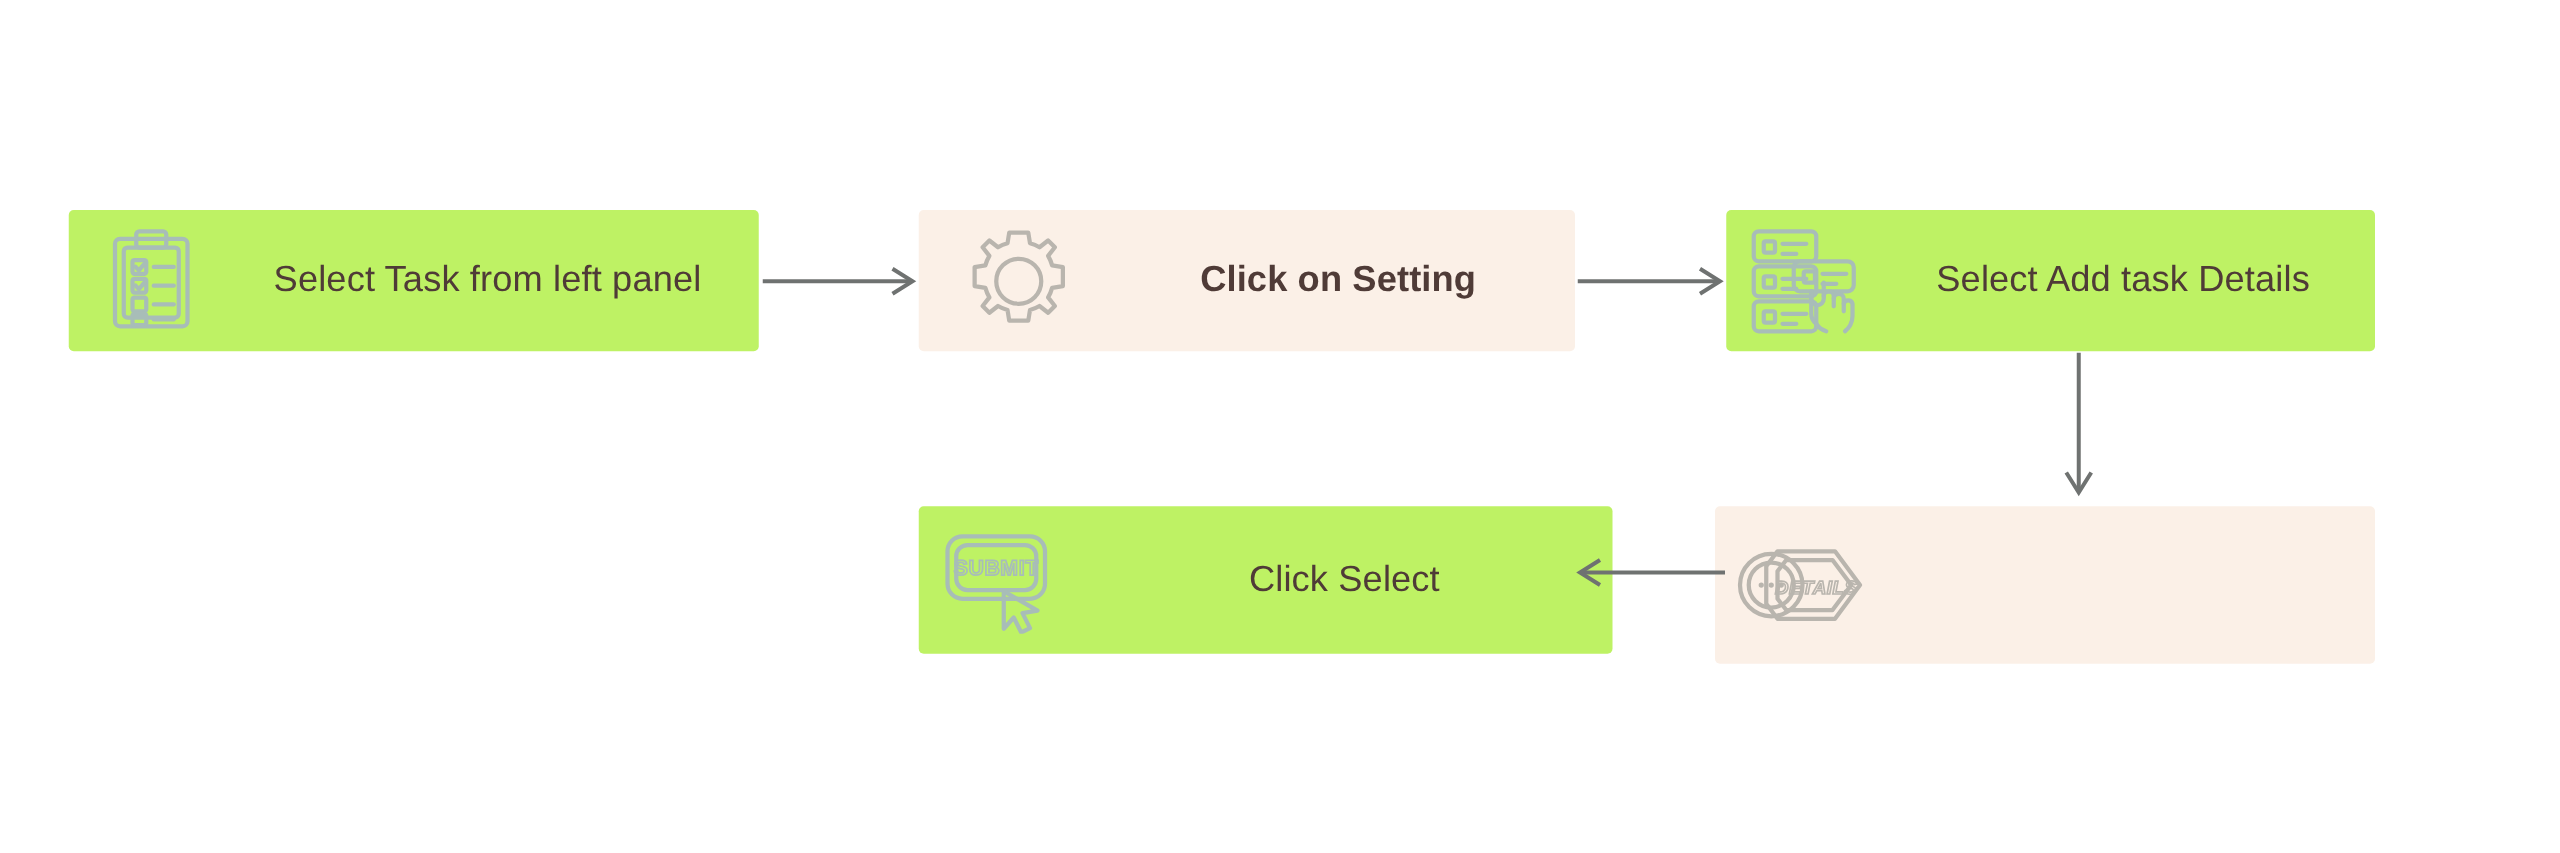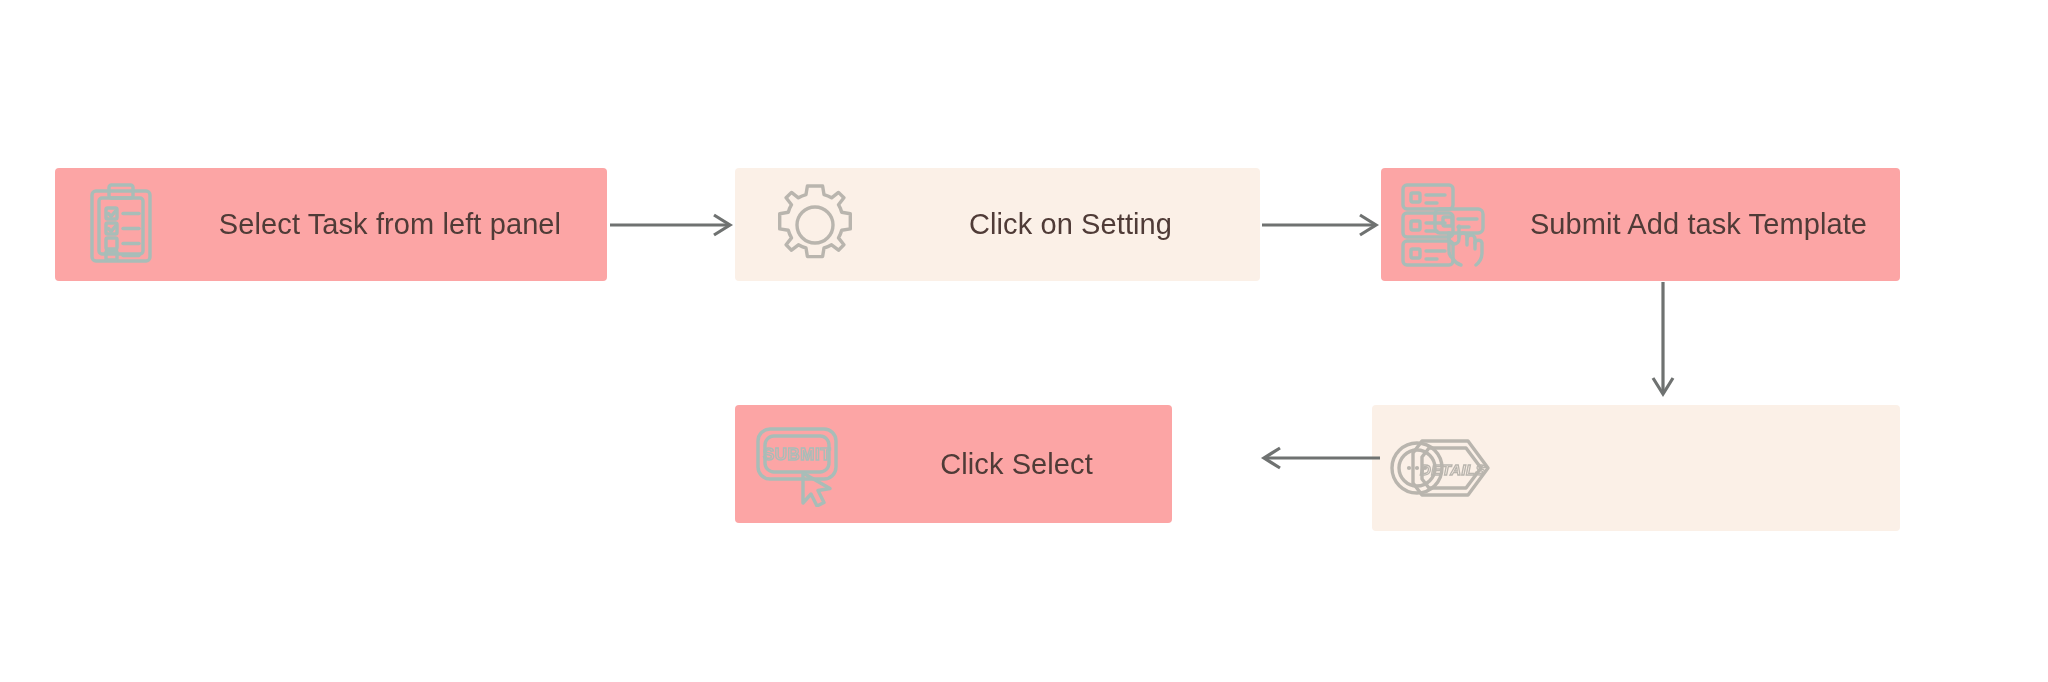--- a/index.html
+++ b/index.html
@@ -33,29 +33,29 @@
   .node .node-label {
     flex: 1 1 auto;
     text-align: center;
     color: #4f3b37;
     font-size: 29px;
     line-height: 1.32;
     letter-spacing: 0.1px;
     padding-right: 14px;
     white-space: pre-line;
   }
-  .teal  { background: #fca5a5; }
+  .teal  { background: #bef264; }
   .peach { background: #fbf0e7; }
 
   
   #node-select-task      { left: 55px;   top: 168px; width: 552px;  height: 113px; }
-  #node-click-setting    { left: 735px;  top: 168px; width: 525px;  height: 113px; }
+  #node-click-setting    { left: 735px;  top: 168px; width: 525px;  height: 113px; font-weight: bold; }
   #node-add-template     { left: 1381px; top: 168px; width: 519px;  height: 113px; }
   #node-fill-details     { left: 1372px; top: 405px; width: 528px;  height: 126px; font-style: italic; }
-  #node-click-submit     { left: 735px;  top: 405px; width: 437px;  height: 118px; }
+  #node-click-submit     { left: 735px;  top: 405px; width: 555px;  height: 118px; }
 
   #node-select-task  .icon-wrap { width: 132px; height: 113px; }
   #node-click-setting .icon-wrap { width: 160px; height: 113px; }
   #node-add-template .icon-wrap { width: 130px; height: 113px; }
   #node-fill-details .icon-wrap { width: 138px; height: 126px; }
   #node-click-submit .icon-wrap { width: 140px; height: 118px; }
 
   
   .connector { position: absolute; }
   #arrow-1 { left: 610px;  top: 207px; width: 130px; height: 36px; }
@@ -147,21 +147,21 @@
             <path d="M60 48 h11"></path>
           <path d="M61 47 v13 a5 5 0 0 1 -10 0 v-6"></path>
           <path d="M51 54 v18 a10 10 0 0 0 4 8"></path>
           <path d="M61 58 a4 4 0 0 1 8 0 v8"></path>
           <path d="M69 60 a4 4 0 0 1 8 0 v10"></path>
           <path d="M77 64 a3.6 3.6 0 0 1 7 0 v10 a16 16 0 0 1 -6 12"></path>
           <path d="M55 80 a14 14 0 0 0 8 6"></path>
         </g>
       </svg>
     </div>
-    <div class="node-label">Submit Add task Template</div>
+    <div class="node-label">Select Add task Details</div>
   </div>
 
   <div class="node peach" id="node-fill-details">
     <div class="icon-wrap">
       <svg width="104" height="80" viewBox="0 0 104 80" aria-hidden="true">
         <g class="icon-stroke">
           <circle cx="28" cy="40" r="25"></circle>
           <circle cx="28" cy="40" r="18"></circle>
           <circle cx="20" cy="40" r="2.1" fill="#b9b5ae" stroke="none"></circle>
           <circle cx="28" cy="40" r="2.1" fill="#b9b5ae" stroke="none"></circle>

